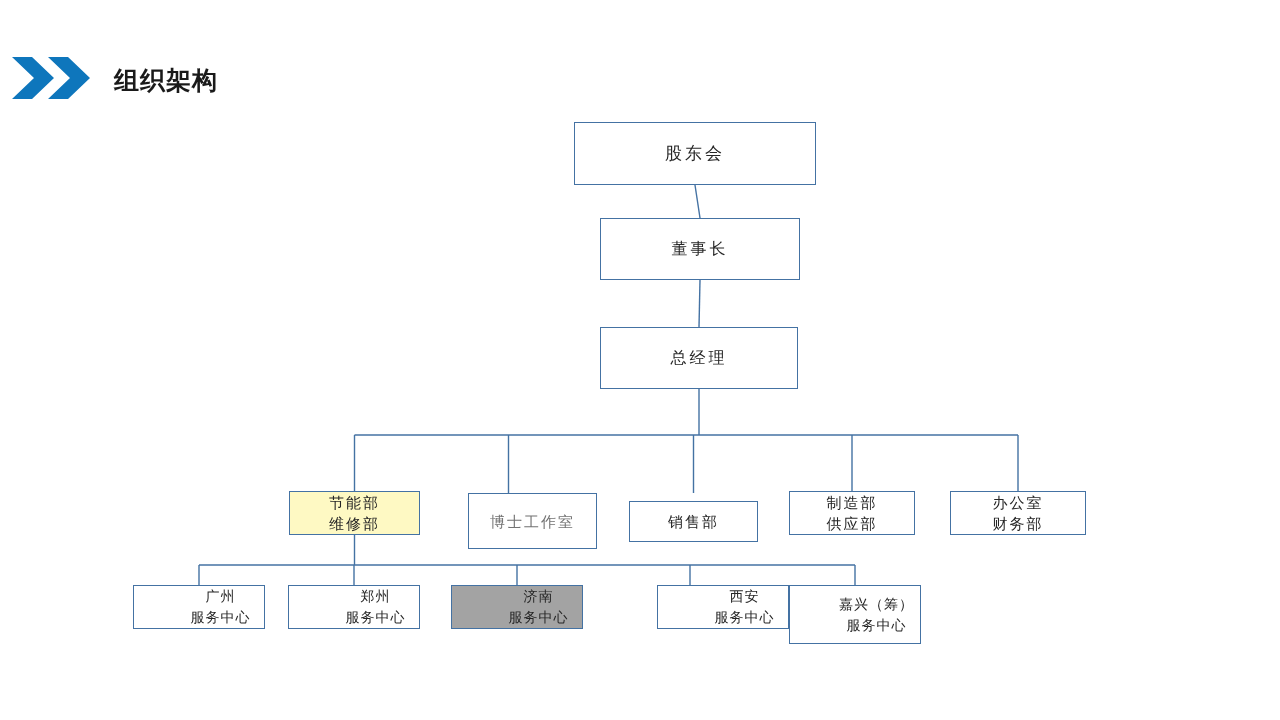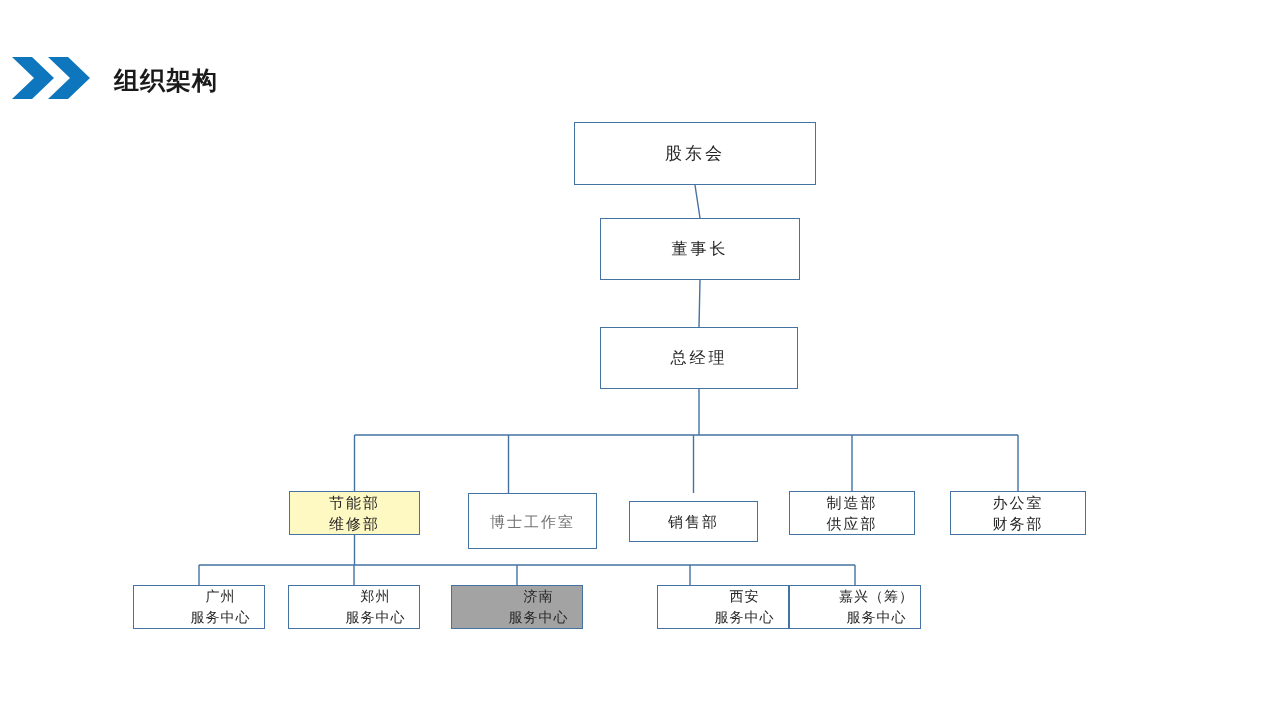--- a/index.html
+++ b/index.html
@@ -158,20 +158,20 @@
           <span class="line">服务中心</span>
         </div>
         <div class="node node-center" style="left: 451px; top: 585px; width: 132px; height: 44px; border-color: rgb(68, 114, 163); background: #a3a3a3; color: rgb(38, 38, 38);">
           <span class="line">济南</span>
           <span class="line">服务中心</span>
         </div>
         <div class="node node-center" style="left: 624px; top: 585px; width: 132px; height: 44px; border-color: rgb(68, 114, 163); background: rgb(255, 255, 255); color: rgb(38, 38, 38); margin-left: 33px;">
           <span class="line">西安</span>
           <span class="line">服务中心</span>
         </div>
-        <div class="node node-center" style="left: 789px; top: 585px; width: 132px; height: 44px; border-color: rgb(68, 114, 163); background: rgb(255, 255, 255); color: rgb(38, 38, 38);">
+        <div class="node node-center" style="left: 789px; top: 585px; width: 132px; height: 59px; border-color: rgb(68, 114, 163); background: rgb(255, 255, 255); color: rgb(38, 38, 38);">
           <span class="line">嘉兴（筹）</span>
           <span class="line">服务中心</span>
         </div>
       </div>
   </div>
 
 </div>
 
 </body></html>

